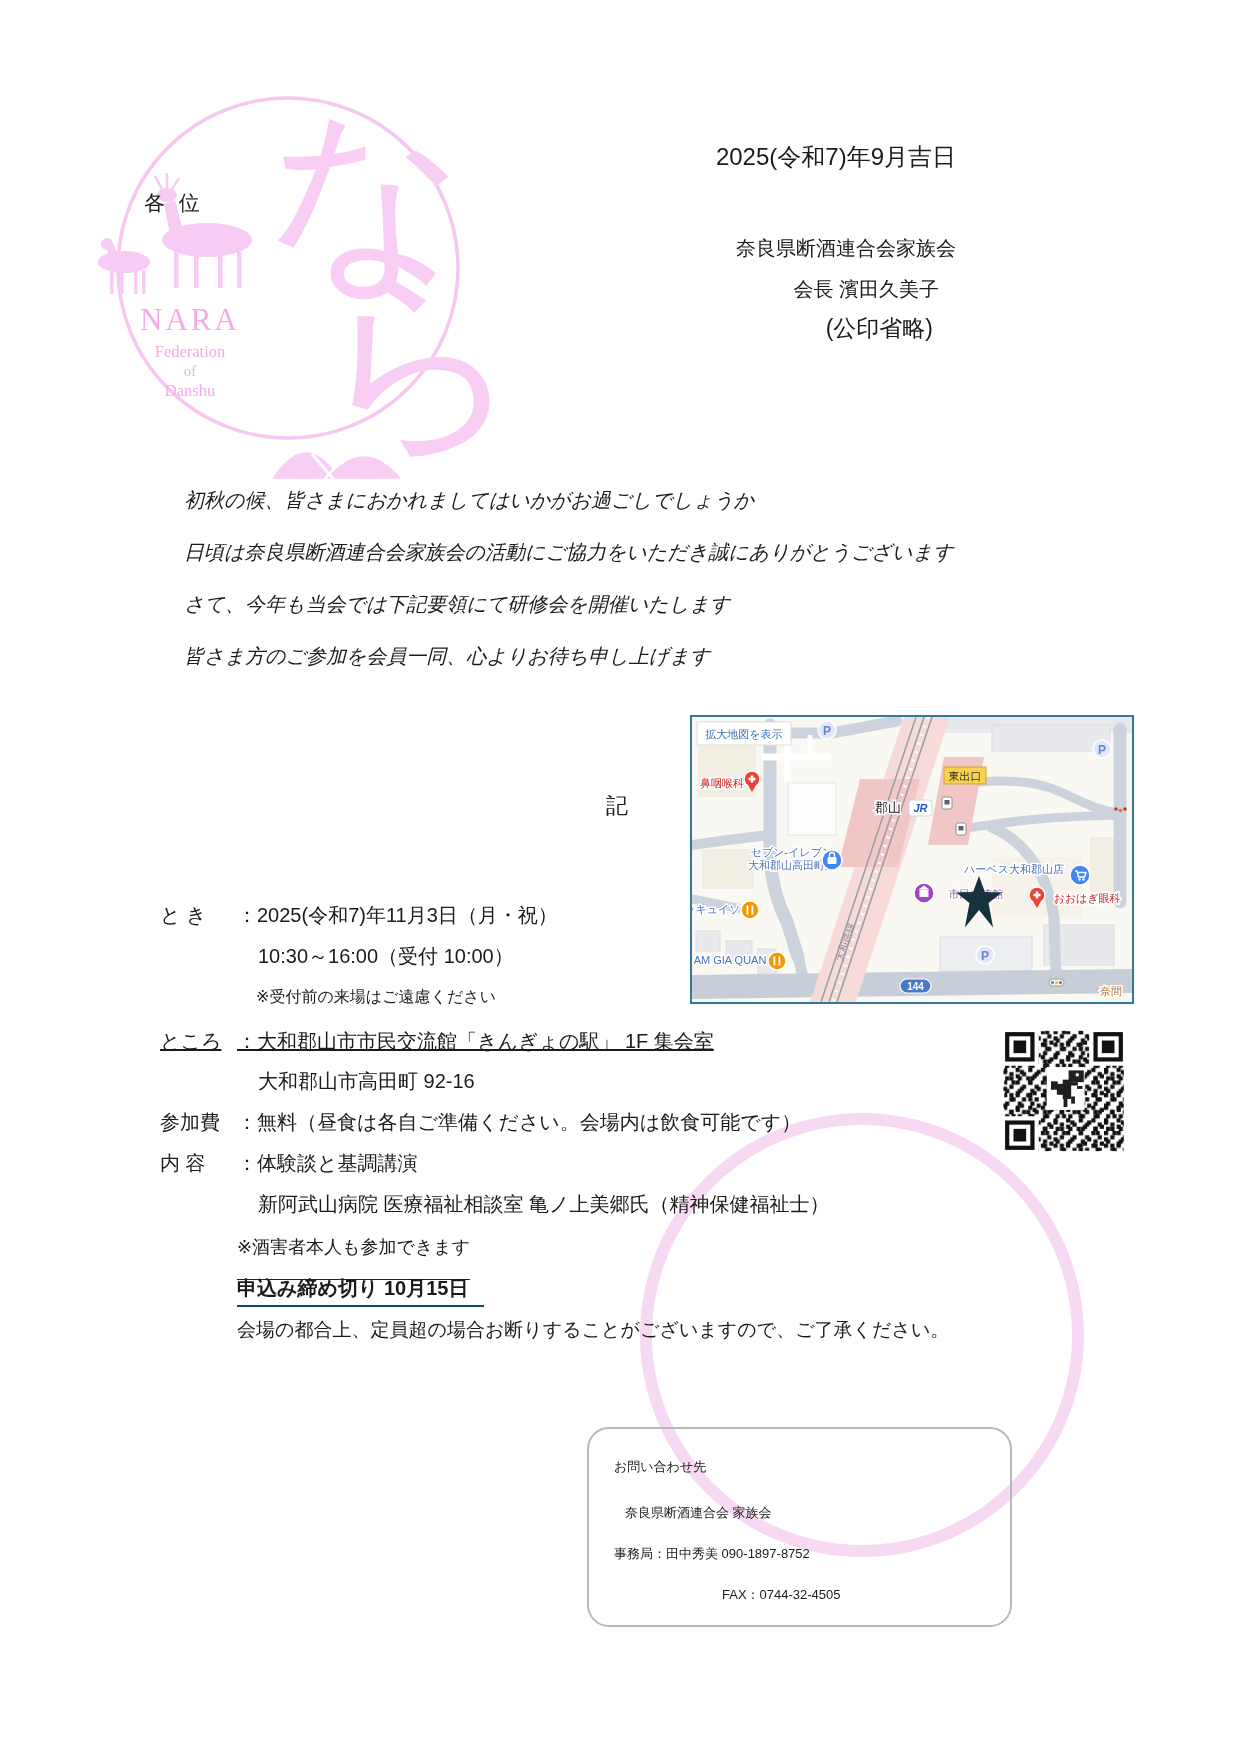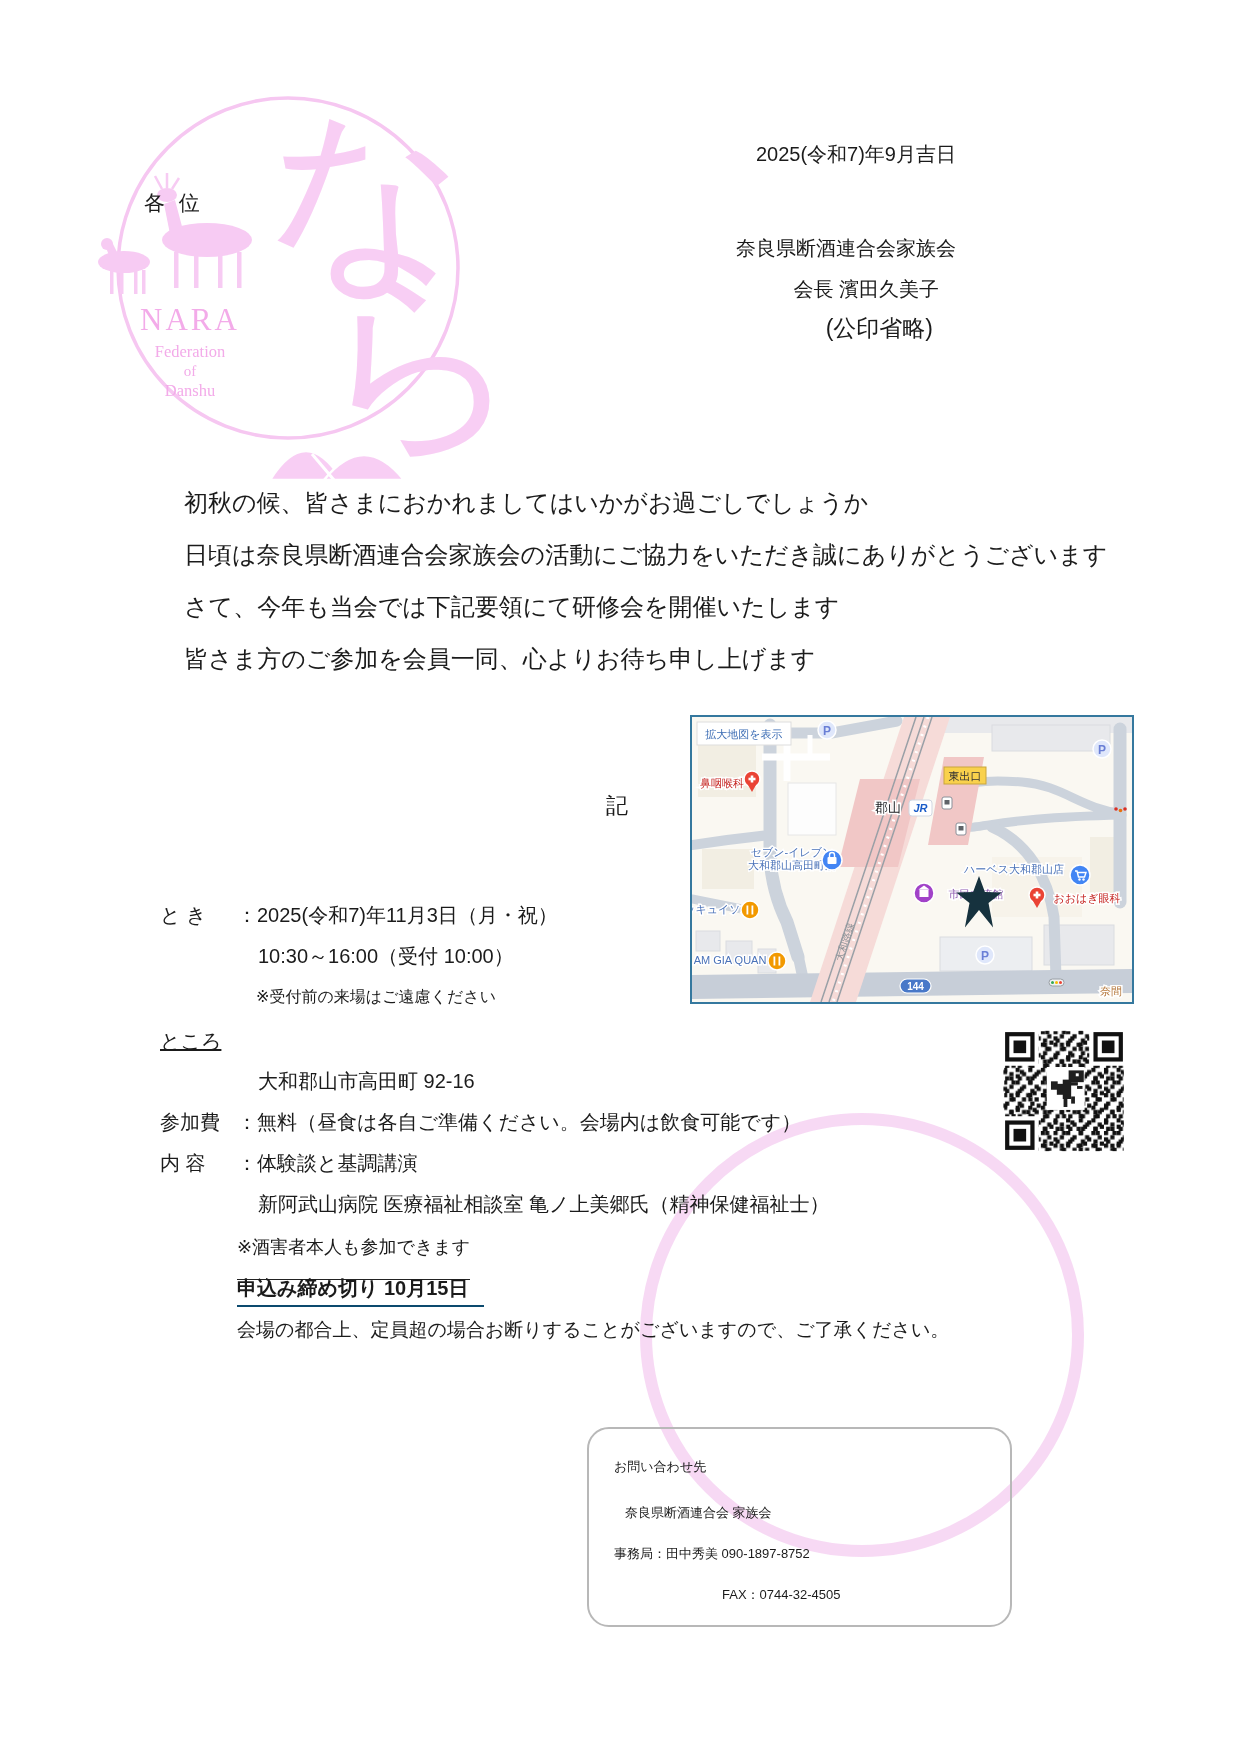--- a/index.html
+++ b/index.html
@@ -10,31 +10,31 @@
   }
   .t { position:absolute; white-space:nowrap; z-index:2; line-height:1.25; }
 
   #logo-watermark { position:absolute; left:72px; top:52px; z-index:0; }
   #bottom-ring {
     position:absolute; left:640px; top:1113px; width:444px; height:444px;
     box-sizing:border-box; border:12px solid rgba(241,191,236,0.60);
     border-radius:50%; z-index:1;
   }
 
-  #date        { top:142px;  right:284px; font-size:20px; }
+  #date        { top:142px;  right:284px; font-size:24px; }
   #recipient   { left:144px; top:190px; font-size:21px; letter-spacing:4px; }
   #sender-org  { top:236px;  right:284px; font-size:20px; }
   #sender-president { top:277px; right:301px; font-size:20px; }
   #sender-seal { top:314px;  right:307px; font-size:23px; }
   #doc-title   { left:180px; top:380px; width:810px; text-align:center;
                  font-size:28px; font-weight:bold; letter-spacing:1px; }
 
   #body-p1 { left:184px; top:488px; } #body-p2 { left:184px; top:540px; }
   #body-p3 { left:184px; top:592px; } #body-p4 { left:184px; top:644px; }
-  .bodyline { font-size:24px; }
+  .bodyline { font-size:20px;font-style:italic; }
   #record-marker { left:606px; top:792px; font-size:22px; }
 
   #map-figure { position:absolute; left:690px; top:715px; width:440px; height:285px;
                 z-index:2; border:2px solid #35789e; background:#f6f4ed; }
   #qr-figure  { position:absolute; left:1003px; top:1030px; width:122px; height:122px; z-index:2; }
 
   .det-label { left:160px; font-size:20px; }
   .det-value { left:237px; font-size:20px; }
   #time-label,#time-value   { top:903px; }
   #time-line2   { left:258px; top:944px; font-size:20px; }
@@ -285,20 +285,21 @@
                L277.5,186.1 L264.2,175.6 L281.1,174.9 Z" fill="#16323e"></path>
     </svg>
   </div>
 
   <div class="t det-label" id="time-label">と き</div>
   <div class="t det-value" id="time-value">：2025(令和7)年11月3日（月・祝）</div>
   <div class="t" id="time-line2">10:30～16:00（受付 10:00）</div>
   <div class="t" id="time-note">※受付前の来場はご遠慮ください</div>
 
   <div class="t det-label" id="place-label">ところ</div>
+  <div class="t det-value" id="place-value">：大和郡山市市民交流館「きんぎょの駅」 1F 集会室</div>
   <div class="t" id="place-line2">大和郡山市高田町 92-16</div>
 
   <div class="t det-label" id="fee-label">参加費</div>
   <div class="t det-value" id="fee-value">：無料（昼食は各自ご準備ください。会場内は飲食可能です）</div>
 
   <div class="t det-label" id="content-label">内 容</div>
   <div class="t det-value" id="content-value">：体験談と基調講演</div>
   <div class="t" id="content-line2">新阿武山病院  医療福祉相談室  亀ノ上美郷氏（精神保健福祉士）</div>
 
   <div class="t" id="note-self">※酒害者本人も参加できます</div>

